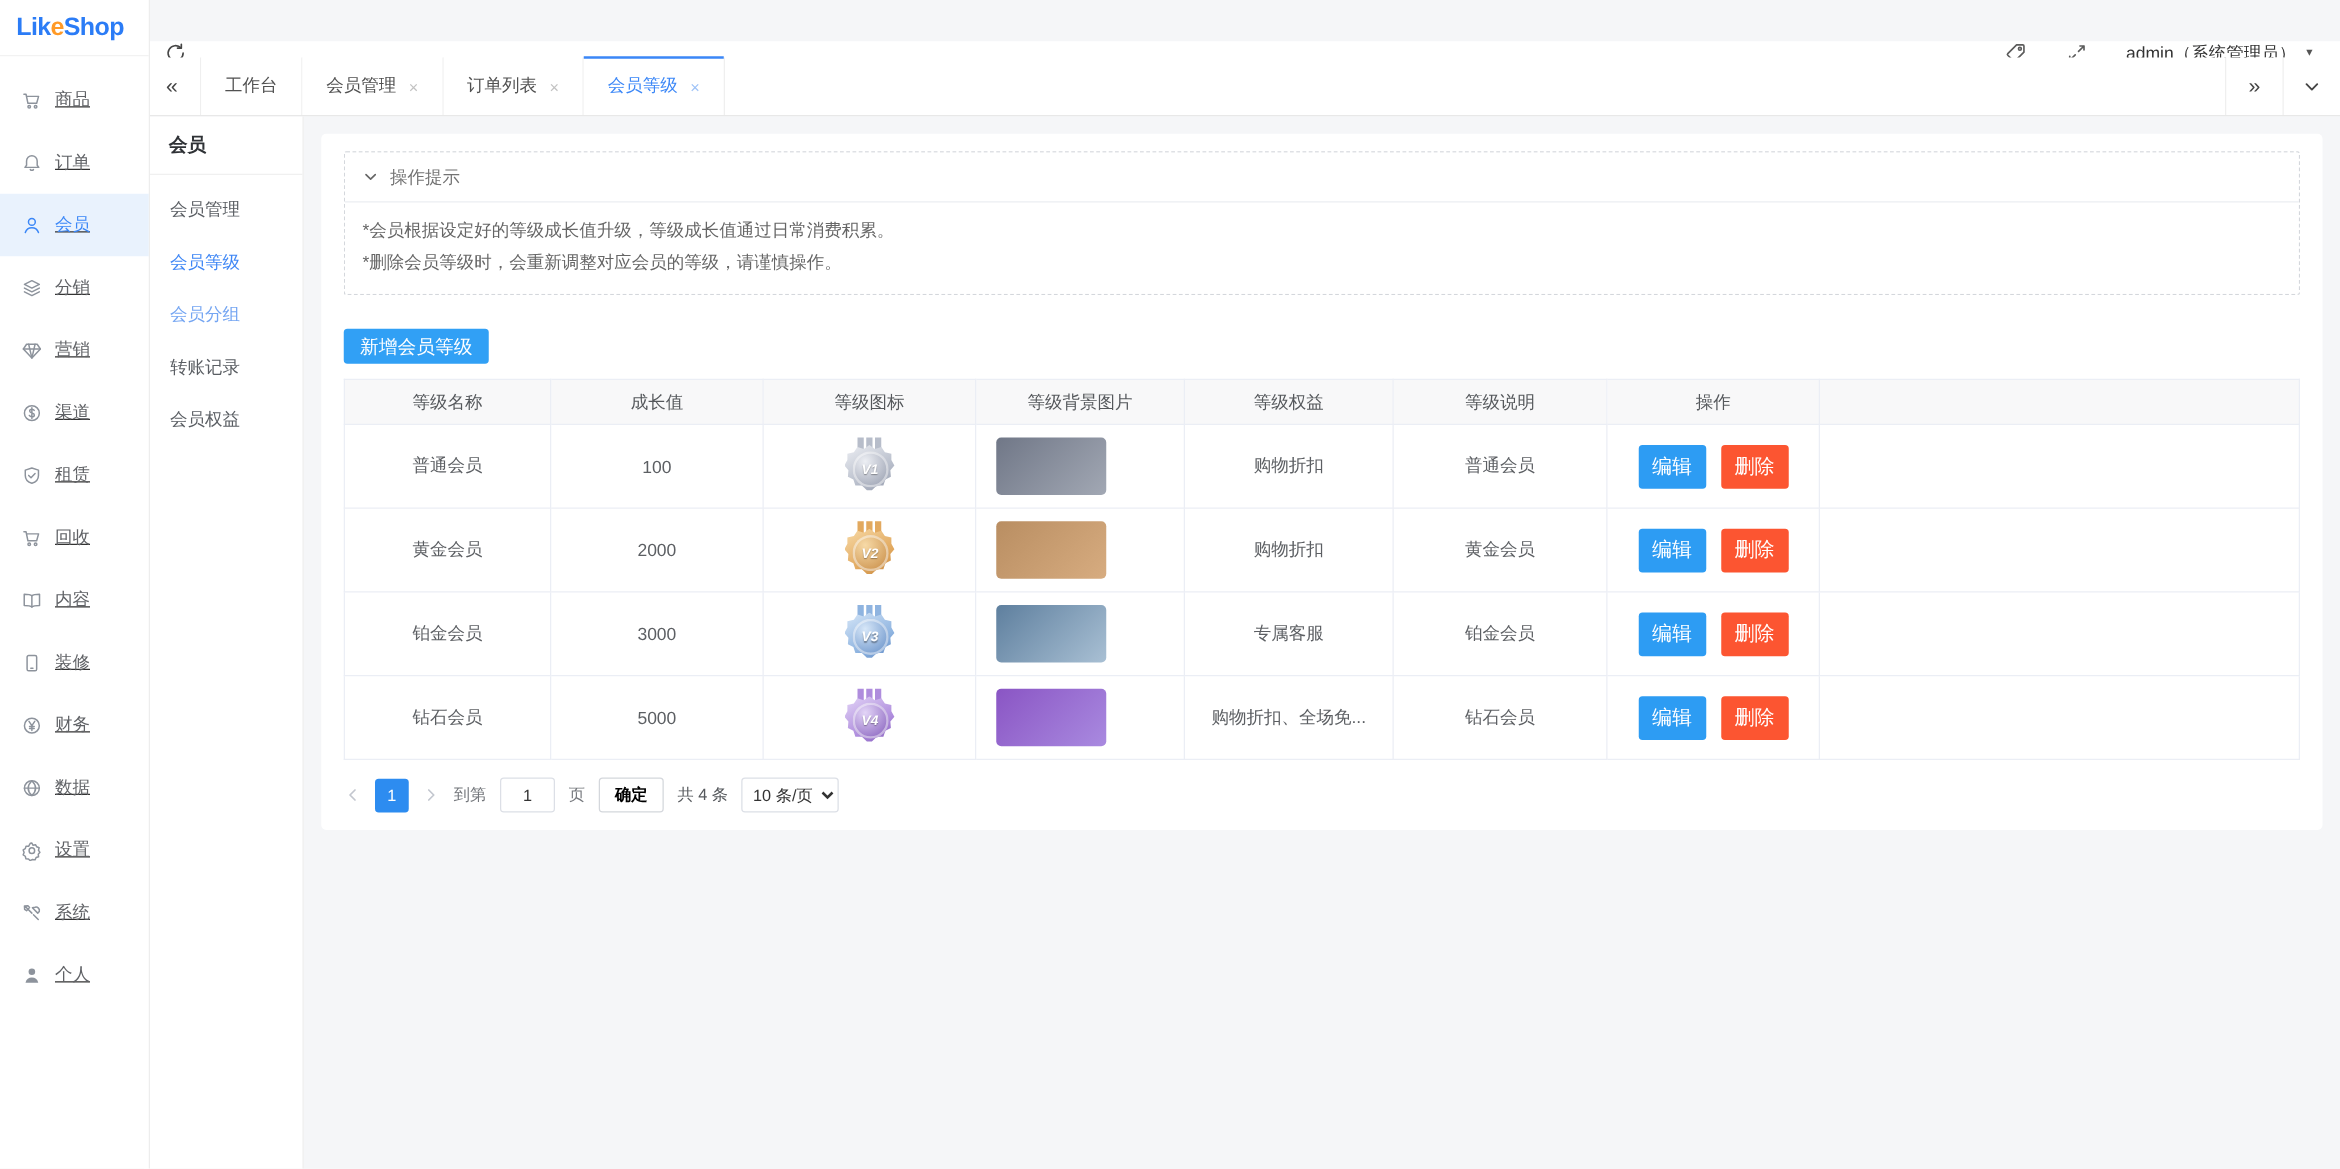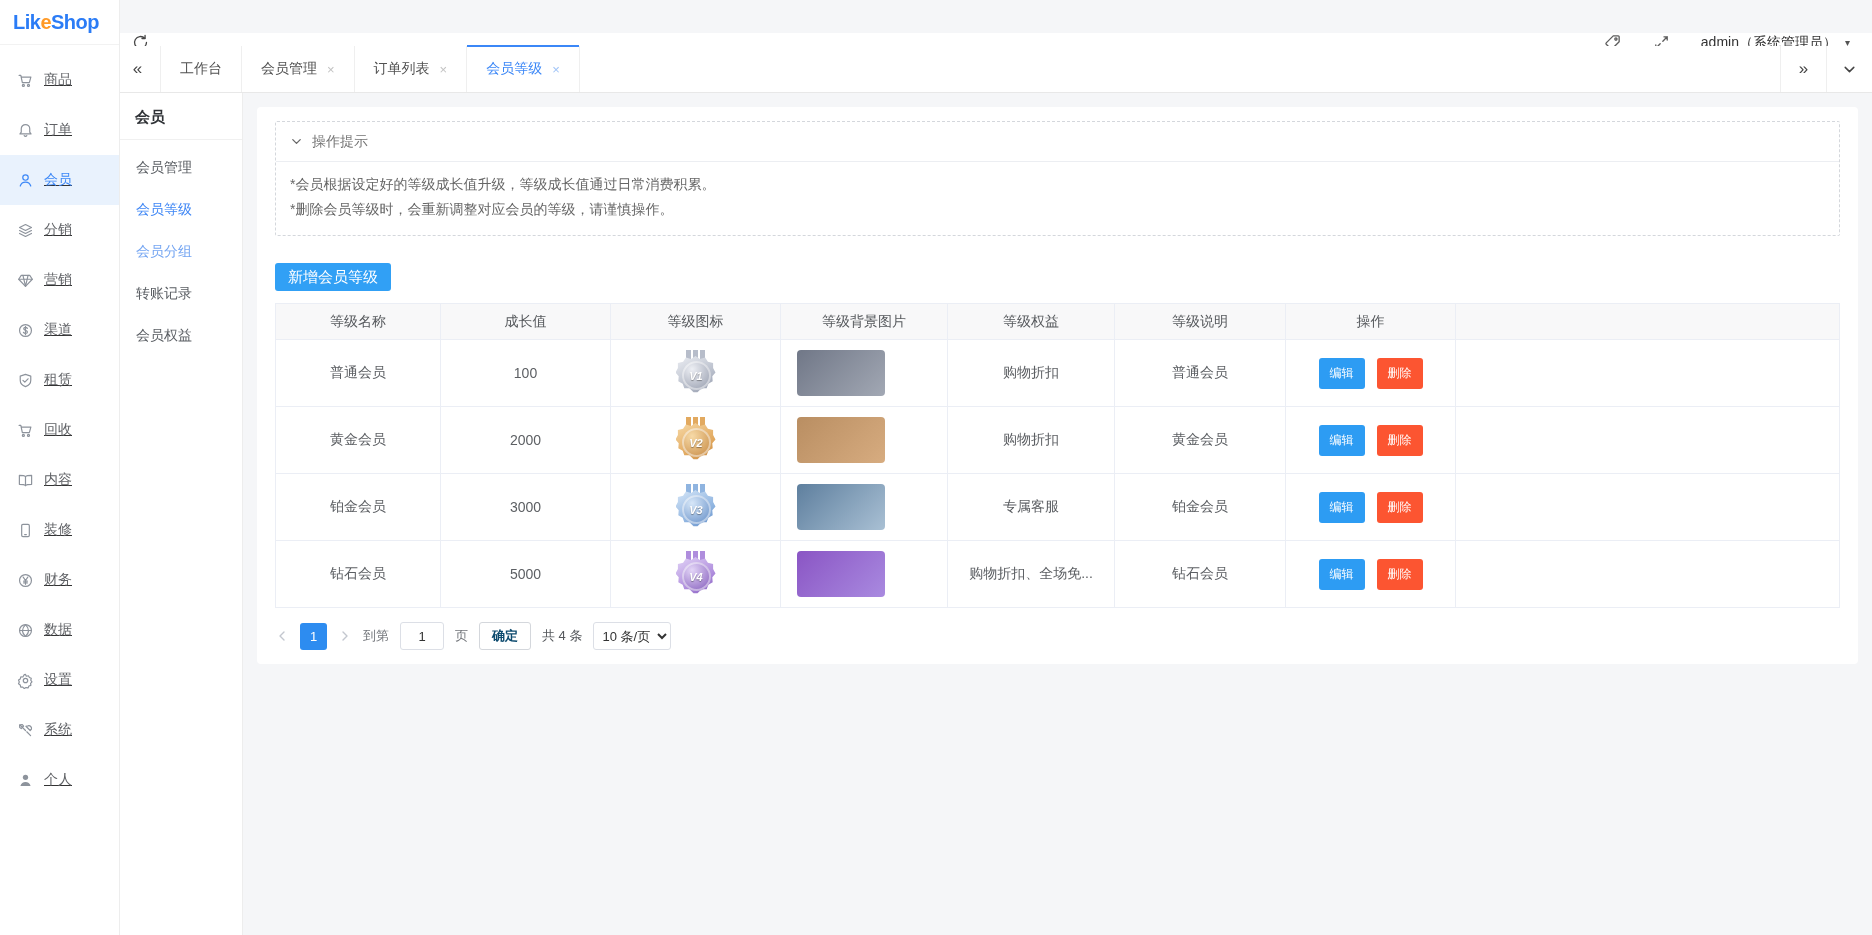--- a/index.html
+++ b/index.html
@@ -62,21 +62,21 @@
   .add-btn { margin-top:27px; background:#31a0f5; color:#fff; border:none; border-radius:3px; height:28px; padding:0 13px; font-size:15px; cursor:pointer; font-family:inherit; }
 
   
   .table-wrap { margin-top:12px; }
   table { border-collapse:collapse; width:100%; table-layout:fixed; font-size:14px; color:#5c5f63; }
   th,td { border:1px solid #ebeef5; padding:0 16px; text-align:center; font-weight:normal; overflow:hidden; white-space:nowrap; text-overflow:ellipsis; }
   th { background:#f8f8f9; height:36px; color:#55585c; }
   td { height:67px; }
   .center { text-align:center; }
   .bg-rect { width:88px; height:46px; border-radius:4px; }
-  .op-btn { border:none; border-radius:3px; color:#fff; font-size:12px; padding:7px 11px; cursor:pointer; font-family:Liberation Serif, serif; }
+  .op-btn { border:none; border-radius:3px; color:#fff; font-size:16px; padding:7px 11px; cursor:pointer; font-family:Liberation Serif, serif; }
   .btn-edit { background:#2d9cf3; margin-right:12px; }
   .btn-del { background:#fc5531; }
 
   
   .medal { width:44px; height:48px; position:relative; display:inline-block; vertical-align:middle; }
   .medal .rib { position:absolute; top:1px; left:12px; width:5px; height:10px; background:var(--mm); box-shadow:7px 0 0 var(--mm),14px 0 0 var(--mm); }
   .medal .star { position:absolute; left:2px; top:7px; width:40px; height:39px;
     background:linear-gradient(150deg,var(--ml),var(--mm) 60%,var(--md));
     clip-path:polygon(50% 0,61% 8%,74% 4%,81% 15%,94% 18%,94% 31%,100% 42%,92% 52%,93% 65%,82% 71%,78% 83%,65% 83%,55% 93%,45% 93%,35% 83%,22% 83%,18% 71%,7% 65%,8% 52%,0 42%,6% 31%,6% 18%,19% 15%,26% 4%,39% 8%); }
   .medal .circle { position:absolute; left:8px; top:12px; width:29px; height:29px; border-radius:50%;
@@ -87,21 +87,21 @@
   .medal.silver { --ml:#edeff4; --mm:#b7bdca; --md:#8f96a8; }
   .medal.gold   { --ml:#f7daa7; --mm:#e2a95f; --md:#c4853d; }
   .medal.blue   { --ml:#d7e7f8; --mm:#8fb4e0; --md:#5c88c4; }
   .medal.purple { --ml:#e3d5f7; --mm:#af8ddd; --md:#7e55b8; }
 
   
   .pagination { margin-top:14px; display:flex; align-items:center; gap:11px; font-size:13px; color:#74777c; }
   .pg-arrow { color:#c3c7cf; cursor:pointer; }
   .pg-current { width:27px; height:27px; background:#2d8cf0; color:#fff; border-radius:3px; display:flex; align-items:center; justify-content:center; font-size:13px; cursor:pointer; }
   .goto-input { width:44px; height:28px; border:1px solid #dcdfe6; border-radius:3px; text-align:center; font-size:13px; color:#333; font-family:inherit; }
-  .confirm-btn { height:28px; padding:0 12px; background:#fff; border:1px solid #d4d7dc; border-radius:3px; font-size:13px; font-weight:bold; color:#0c4a6e; cursor:pointer; font-family:inherit; }
+  .confirm-btn { height:28px; padding:0 12px; background:#fff; border:1px solid #d4d7dc; border-radius:3px; font-size:13px; font-weight:bold; color:#000000; cursor:pointer; font-family:inherit; }
   .total { color:#55585c; }
   .size-select { height:28px; border:1px solid #dcdfe6; border-radius:3px; font-size:13px; color:#333; background:#fff; padding:0 4px; font-family:inherit; }
 </style>
 </head>
 <body>
 
 <svg width="0" height="0" style="position:absolute">
   <symbol id="cart-icon" viewBox="0 0 20 20">
       <path class="ico" d="M2.5 4h2l1.8 8.5h8.2l1.8-6.5H5.5"></path>
       <circle class="ico" cx="7.5" cy="15.8" r="1.2"></circle>

